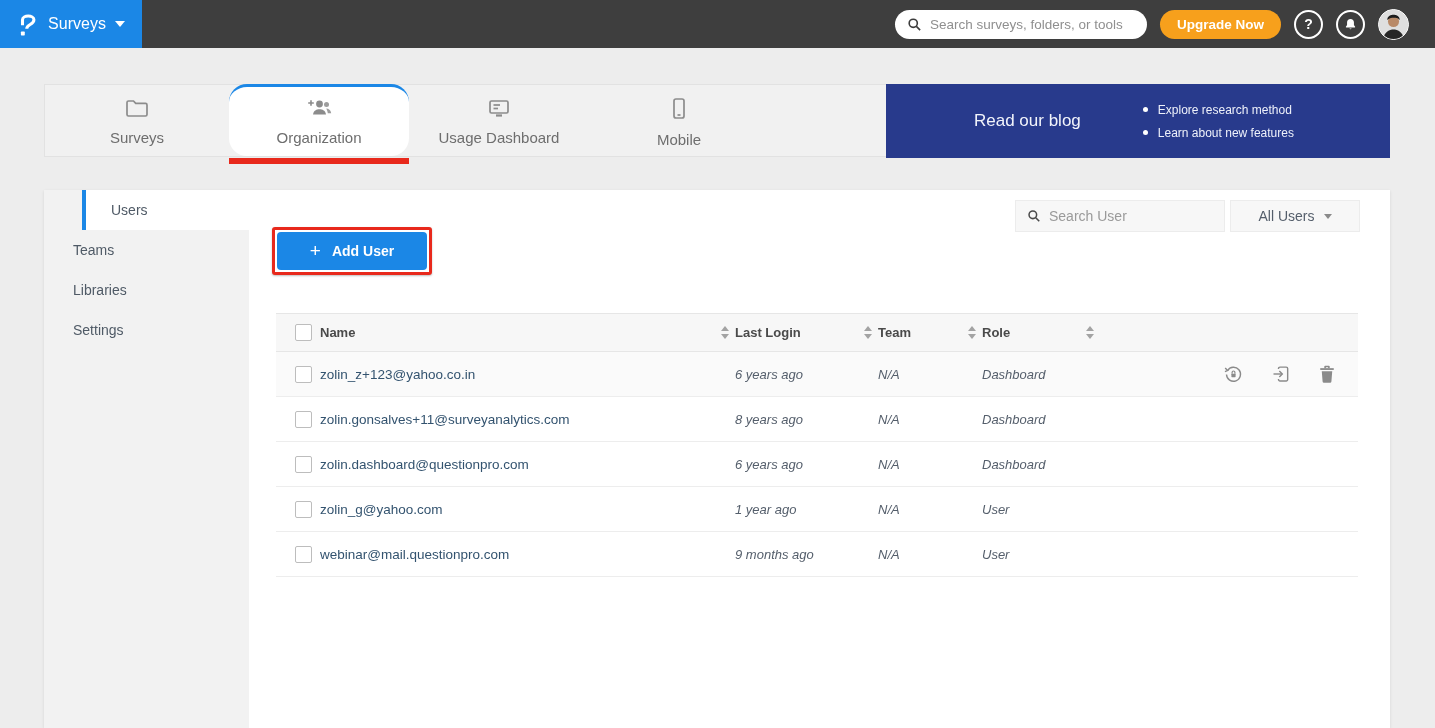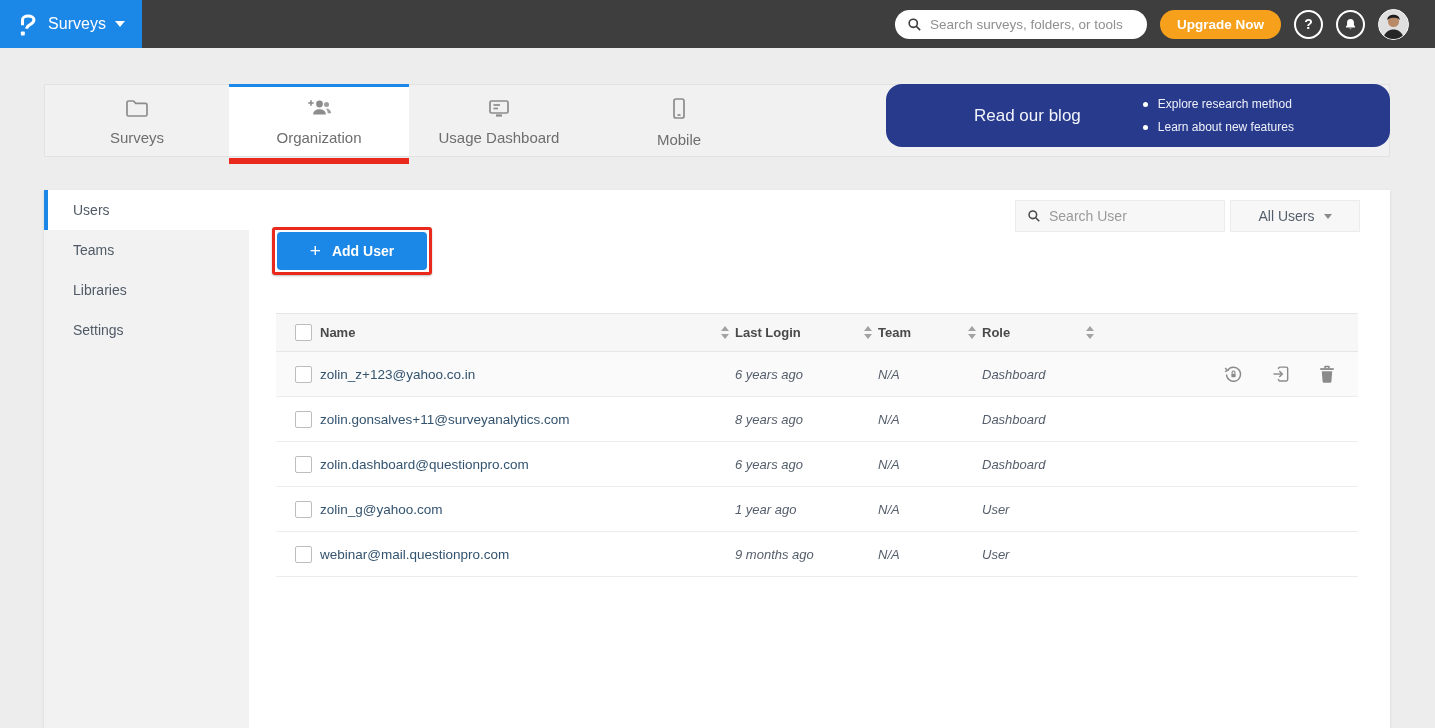--- a/index.html
+++ b/index.html
@@ -17,34 +17,34 @@
   .search-pill input { border:none; outline:none; background:transparent; font-size:13.5px; color:#444; width:100%; font-family:"Liberation Sans", sans-serif; }
   .search-pill input::placeholder { color:#8f8f8f; }
   .upgrade-btn { height:29px; padding:0 17px; background:#f7a01c; border:none; border-radius:15px; color:#fff; font-weight:bold; font-size:13.5px; display:flex; align-items:center; cursor:pointer; font-family:"Liberation Sans", sans-serif; }
   .ring-btn { width:29px; height:29px; border-radius:50%; border:2px solid #fff; background:transparent; color:#fff; display:flex; align-items:center; justify-content:center; font-weight:bold; font-size:14px; cursor:pointer; }
   .avatar { width:31px; height:31px; border-radius:50%; overflow:hidden; border:1px solid #fff; cursor:pointer; background:#dcdcdc; }
 
   
   .tabcard { position:absolute; left:44px; top:84px; width:1346px; height:73px; background:#f1f1f1; border:1px solid #e2e2e2; display:flex; }
   .tab { height:100%; display:flex; flex-direction:column; align-items:center; justify-content:center; gap:8px; color:#6e6e6e; font-size:15px; cursor:pointer; border-top:3px solid transparent; }
   .tab .ticon { color:#8c8c8c; }
-  .tab.active { background:#fff; border-top:3px solid #1b87e6; margin-top:-1px; height:calc(100% + 1px); }
+  .tab.active { background:#fff; border-top:3px solid #1b87e6; margin-top:-1px; height:calc(100% + 1px);border-radius:18px; }
   .t0 { width:184px; } .t1 { width:180px; } .t2 { width:180px; } .t3 { width:180px; }
   .red-underline { position:absolute; left:184px; top:73px; width:180px; height:6px; background:#e8291c; }
-  .blog-banner { position:absolute; right:-1px; top:-1px; height:63px; width:504px; background:#283a8c; display:flex; align-items:center; cursor:pointer;border-radius:16px; }
+  .blog-banner { position:absolute; right:-1px; top:-1px; height:74px; width:504px; background:#283a8c; display:flex; align-items:center; cursor:pointer; }
   .blog-title { color:#f2f4fb; font-size:17px; margin-left:88px; }
   .blog-bullets { margin-left:62px; display:flex; flex-direction:column; gap:9px; }
   .blog-bullet { color:#eef1fa; font-size:12px; display:flex; align-items:center; gap:10px; }
   .blog-bullet::before { content:''; width:5px; height:5px; border-radius:50%; background:#fff; flex:0 0 auto; }
 
   
   .panel { position:absolute; left:44px; top:190px; width:1346px; height:538px; background:#fff; box-shadow:0 1px 3px rgba(0,0,0,.10); }
   .sidebar { position:absolute; left:0; top:0; width:205px; height:538px; background:#f2f2f2; }
   .side-item { height:40px; display:flex; align-items:center; padding-left:29px; font-size:14px; color:#4f5a66; cursor:pointer; background:#f2f2f2; }
-  .side-item.active { background:#fff; border-left:4px solid #1b87e6; padding-left:25px; }
+  .side-item.active { background:#fff; border-left:4px solid #1b87e6; padding-left:25px;margin-left:38px; }
 
   .user-search { position:absolute; left:971px; top:10px; width:210px; height:32px; background:#f7f7f7; border:1px solid #ececec; display:flex; align-items:center; padding:0 11px; gap:8px; }
   .user-search input { border:none; outline:none; background:transparent; font-size:14px; color:#555; width:100%; font-family:"Liberation Sans", sans-serif; }
   .user-search input::placeholder { color:#9a9a9a; }
   .filter-dd { position:absolute; left:1186px; top:10px; width:130px; height:32px; background:#f7f7f7; border:1px solid #ececec; display:flex; align-items:center; justify-content:center; gap:9px; cursor:pointer; }
   .filter-label { font-size:14px; color:#545e6b; }
   .filter-dd .caret { border-top-color:#8a8a8a; border-left-width:4px; border-right-width:4px; border-top-width:5px; }
 
   .annotation-box { position:absolute; left:228px; top:37px; width:160px; height:48px; border:3px solid #e8291c; border-radius:3px; display:flex; align-items:center; justify-content:center; box-shadow:0 1px 2px rgba(0,0,0,.25); background:#fff; }
   .add-user-btn { width:150px; height:38px; background:#1b87e6; border:none; border-radius:4px; color:#fff; display:flex; align-items:center; justify-content:center; gap:11px; font-size:14px; font-weight:bold; cursor:pointer; font-family:"Liberation Sans", sans-serif; }

